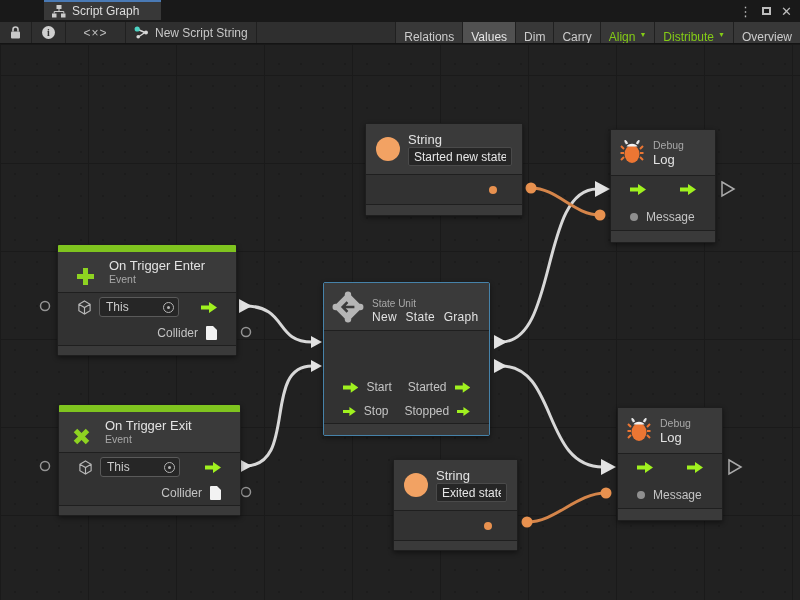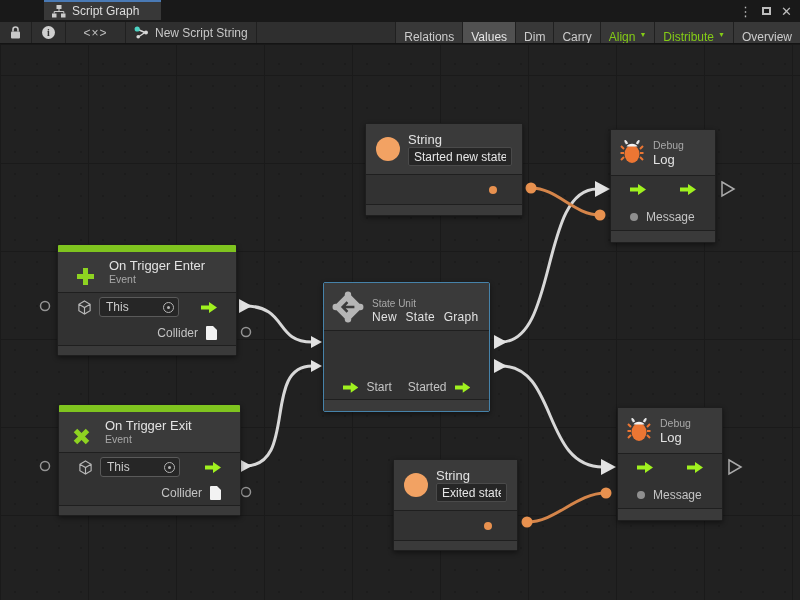--- a/index.html
+++ b/index.html
@@ -294,20 +294,31 @@
         <svg class="fa" width="16" height="11" viewBox="0 0 16 11">
             <path d="M0 3.5h8V0l8 5.5L8 11V7.5H0z"></path>
           </svg>
         <span class="plabel">Start</span>
         <span style="flex:1;"></span>
         <span class="plabel">Started</span>
         <svg class="fa" width="16" height="11" viewBox="0 0 16 11">
             <path d="M0 3.5h8V0l8 5.5L8 11V7.5H0z"></path>
           </svg>
       </div>
+      <div class="prow" style="height:24px; gap:8px;">
+        <svg class="fa" width="16" height="11" viewBox="0 0 16 11">
+            <path d="M0 3.5h8V0l8 5.5L8 11V7.5H0z"></path>
+          </svg>
+        <span class="plabel">Stop</span>
+        <span style="flex:1;"></span>
+        <span class="plabel">Stopped</span>
+        <svg class="fa" width="16" height="11" viewBox="0 0 16 11">
+            <path d="M0 3.5h8V0l8 5.5L8 11V7.5H0z"></path>
+          </svg>
+      </div>
     </div>
     <div class="nfooter" style="height:12px;"></div>
   </div>
 
   <div class="node" style="left:58px; top:359px; width:183px;">
     <div class="stripe"></div>
     <div class="nheader" style="height:40px;">
       <span class="event-icon">
         <span class="event-pie"></span><span class="gcross"></span>
       </span>

